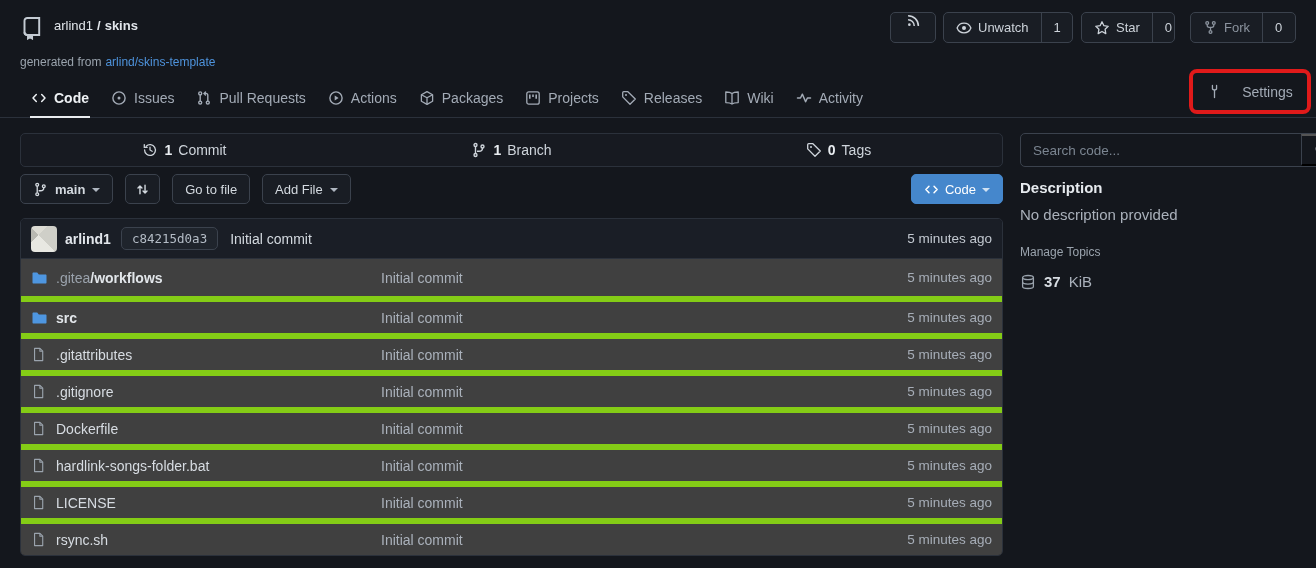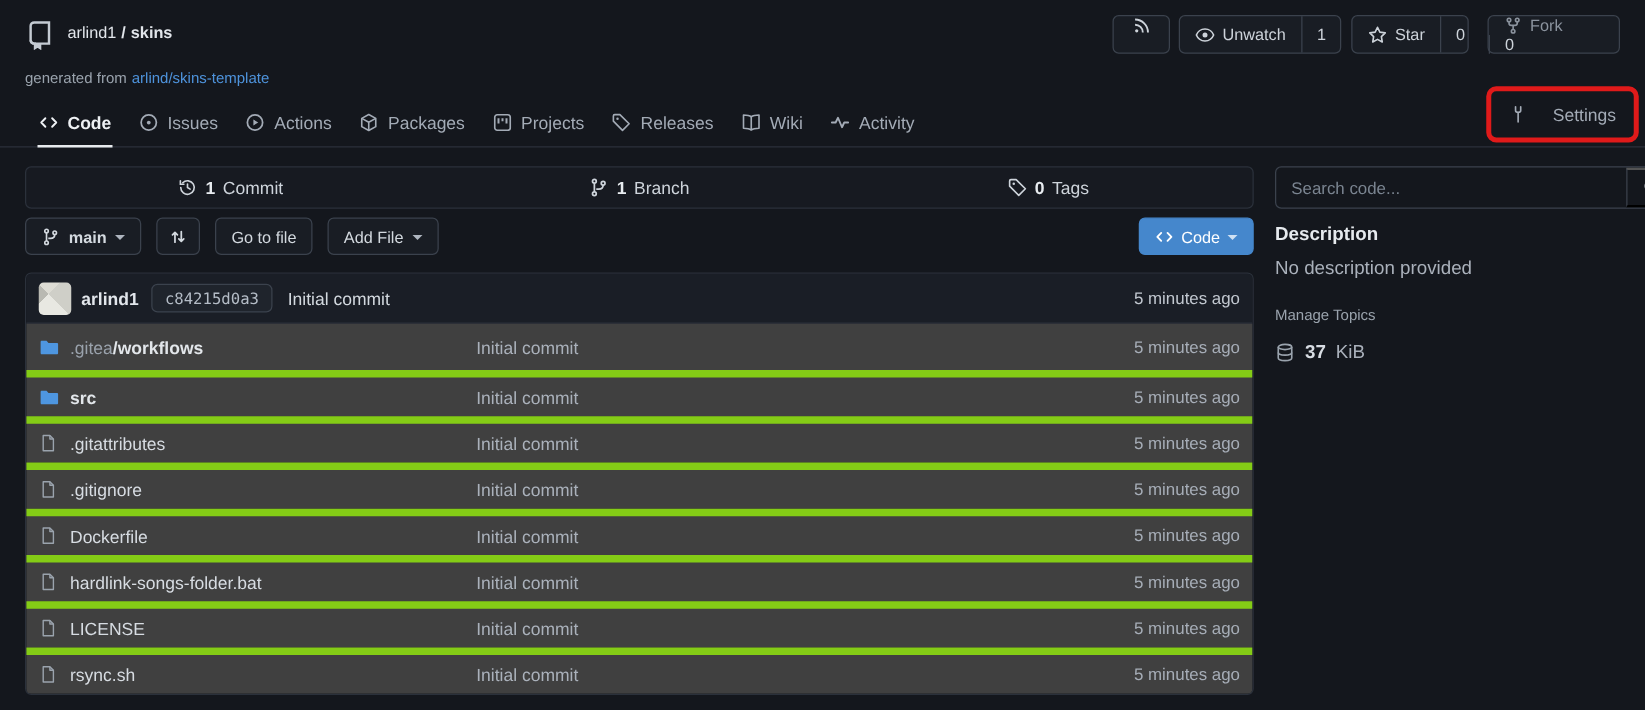--- a/index.html
+++ b/index.html
@@ -182,21 +182,21 @@
     <span>
       <svg width="16" height="16" viewBox="0 0 16 16" fill="none" stroke="currentColor" stroke-width="1.3" stroke-linejoin="round">
         <path d="M8 1.8l1.9 3.9 4.3.6-3.1 3 .7 4.3L8 11.5l-3.8 2.1.7-4.3-3.1-3 4.3-.6z"></path>
       </svg>
     </span>
     <span>Star</span>
   </span>
   <span class="cnt">0</span>
 </div>
 
-<div class="hbtn dim" style="right:20px; width:106px;flex-direction:column;">
+<div class="hbtn dim" style="right:20px; width:106px;">
   <span class="seg">
     <span>
       <svg width="15" height="15" viewBox="0 0 16 16" fill="none" stroke="currentColor" stroke-width="1.4">
         <circle cx="4.5" cy="3.2" r="1.5"></circle>
           <circle cx="11.5" cy="3.2" r="1.5"></circle>
           <circle cx="8" cy="12.8" r="1.5"></circle>
         <path d="M4.5 4.7v1.2c0 1.2.9 1.9 2 1.9h3c1.1 0 2-.7 2-1.9V4.7M8 7.8v3.5"></path>
       </svg>
     </span>
     <span>Fork</span>
@@ -214,20 +214,31 @@
     <span>Code</span>
   </div>
   <div class="tab">
     <span>
       <svg width="16" height="16" viewBox="0 0 16 16" fill="none" stroke="currentColor" stroke-width="1.4">
         <circle cx="8" cy="8" r="6.1"></circle>
           <circle cx="8" cy="8" r="1.5" fill="currentColor" stroke="none"></circle>
       </svg>
     </span>
     <span>Issues</span>
+  </div>
+  <div class="tab">
+    <span>
+      <svg width="16" height="16" viewBox="0 0 16 16" fill="none" stroke="currentColor" stroke-width="1.4" stroke-linecap="round">
+        <circle cx="4.2" cy="3.4" r="1.5"></circle>
+          <circle cx="4.2" cy="12.6" r="1.5"></circle>
+          <circle cx="11.8" cy="12.6" r="1.5"></circle>
+        <path d="M4.2 5v6M8.2 3.4h1.7c1.1 0 1.9.8 1.9 1.9V11M9.5 1.9 8 3.4l1.5 1.5"></path>
+      </svg>
+    </span>
+    <span>Pull Requests</span>
   </div>
   <div class="tab">
     <span>
       <svg width="16" height="16" viewBox="0 0 16 16" fill="none" stroke="currentColor" stroke-width="1.4">
         <circle cx="8" cy="8" r="6.1"></circle>
           <path d="M6.7 5.6 10.6 8l-3.9 2.4z" fill="currentColor" stroke="none"></path>
       </svg>
     </span>
     <span>Actions</span>
   </div>

